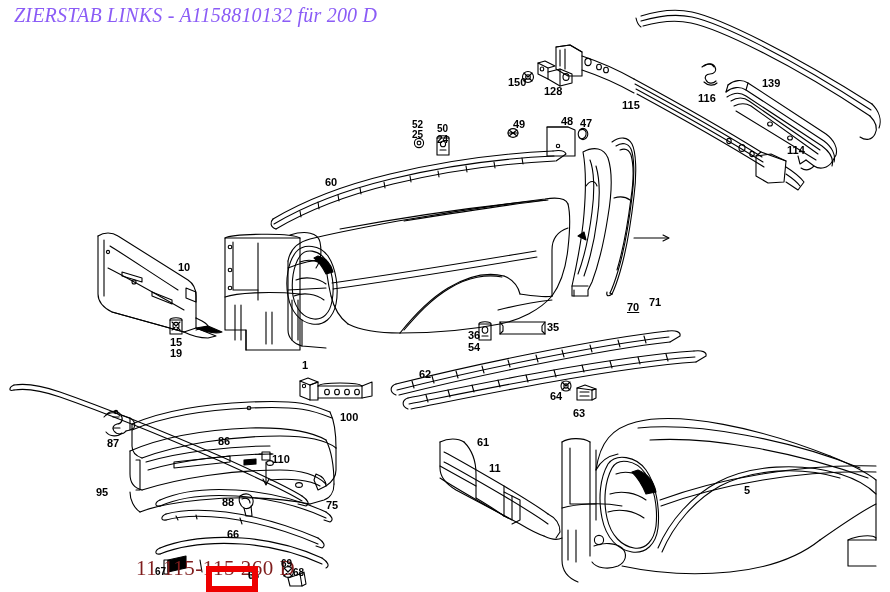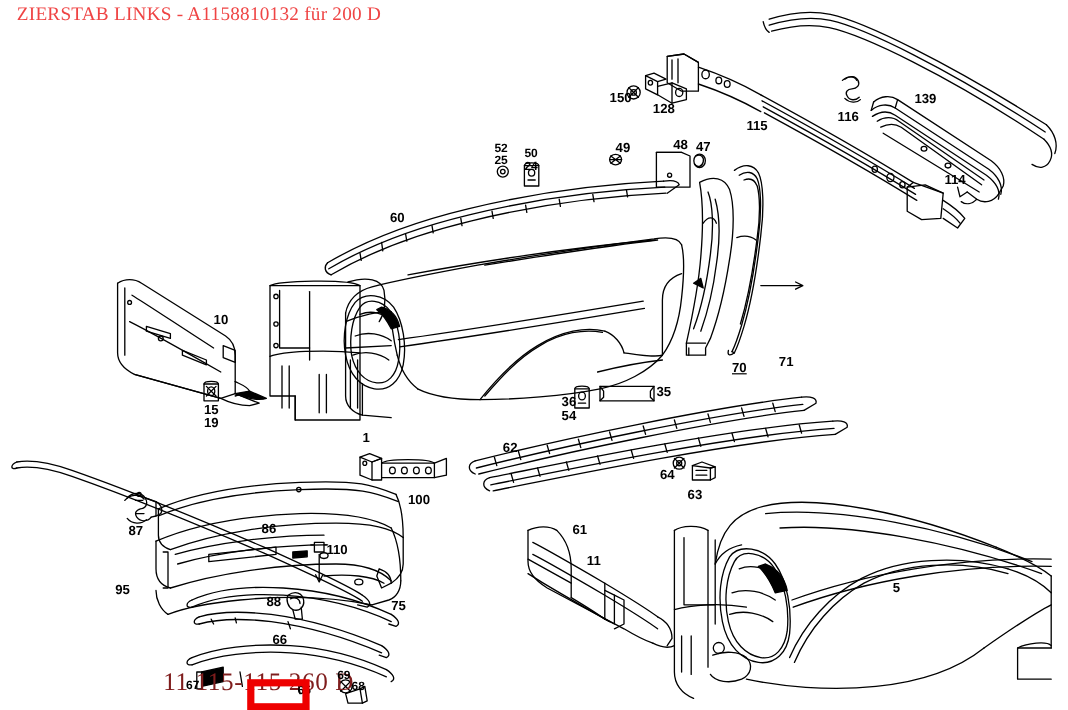--- a/index.html
+++ b/index.html
@@ -19,24 +19,25 @@
     width: 890px;
     height: 592px;
     background: #ffffff;
     overflow: hidden;
   }
   #title {
     position: absolute;
     left: 14px;
     top: 4px;
     font-family: "Liberation Serif", serif;
-    font-size: 16px;
-    color: #ef4444;
+    font-size: 20px;
+    color: #8b5cf6;
     white-space: nowrap;
     letter-spacing: 0.2px;
+    font-style: italic;
   }
   #diagram {
     position: absolute;
     left: 0;
     top: 0;
     width: 890px;
     height: 592px;
   }
   .lbl {
     position: absolute;
@@ -520,21 +521,21 @@
   <div class="lbl sm" style="left:437px; top:123px;">50</div>
   <div class="lbl sm" style="left:437px; top:134px;">24</div>
   <div class="lbl" style="left:513px; top:119px;">49</div>
   <div class="lbl" style="left:561px; top:116px;">48</div>
   <div class="lbl" style="left:580px; top:118px;">47</div>
   <div class="lbl" style="left:325px; top:177px;">60</div>
   <div class="lbl" style="left:178px; top:262px;">10</div>
   <div class="lbl" style="left:170px; top:337px;">15</div>
   <div class="lbl" style="left:170px; top:348px;">19</div>
   <div class="lbl" style="left:302px; top:360px;">1</div>
-  <div class="lbl" style="left:610px; top:302px;text-decoration:underline;">70</div>
+  <div class="lbl" style="left:627px; top:302px;text-decoration:underline;">70</div>
   <div class="lbl" style="left:649px; top:297px;">71</div>
   <div class="lbl" style="left:468px; top:330px;">36</div>
   <div class="lbl" style="left:468px; top:342px;">54</div>
   <div class="lbl" style="left:547px; top:322px;">35</div>
   <div class="lbl" style="left:419px; top:369px;">62</div>
   <div class="lbl" style="left:477px; top:401px;margin-top:36px;">61</div>
   <div class="lbl" style="left:550px; top:391px;">64</div>
   <div class="lbl" style="left:573px; top:408px;">63</div>
   <div class="lbl" style="left:107px; top:438px;">87</div>
   <div class="lbl" style="left:218px; top:436px;">86</div>

